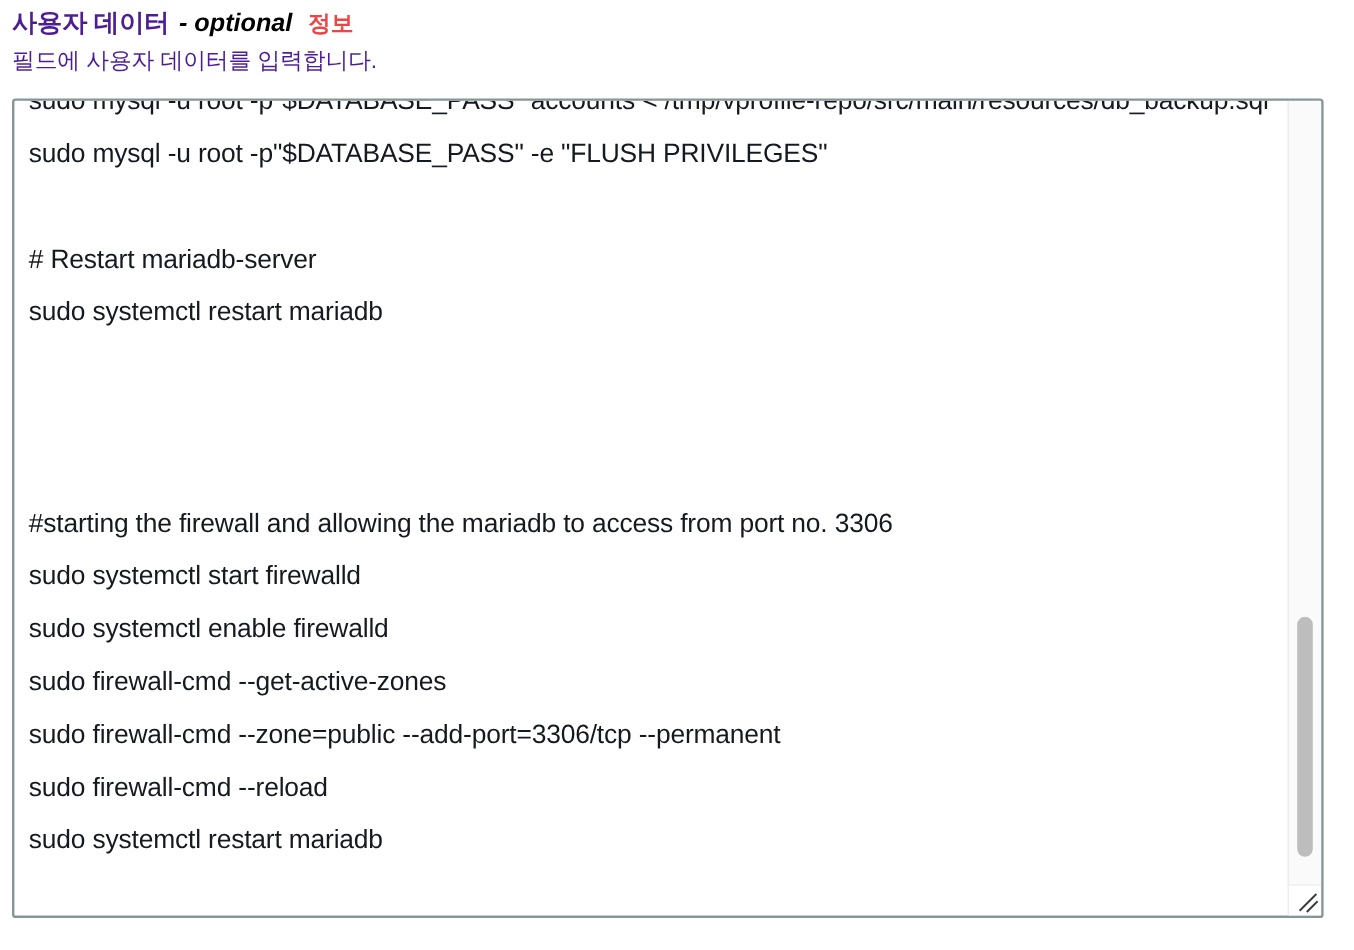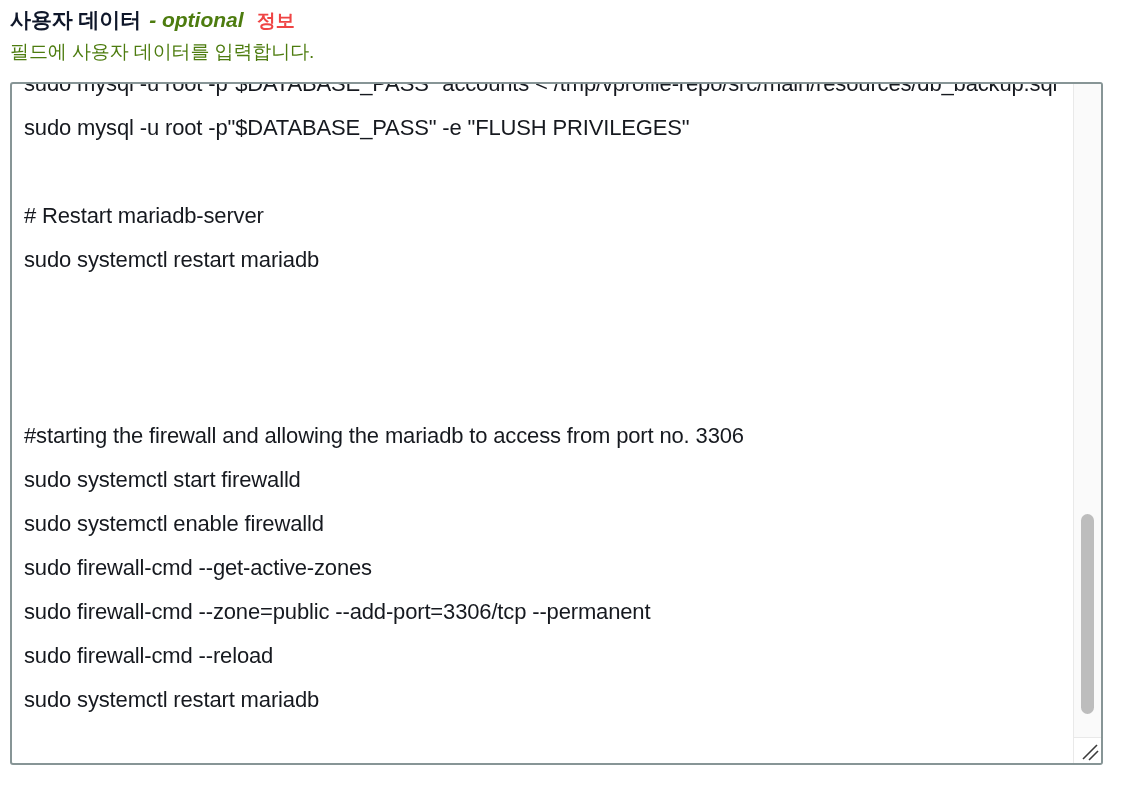--- a/index.html
+++ b/index.html
@@ -32,44 +32,44 @@
     display: flex;
     align-items: baseline;
     gap: 0px;
     line-height: 28px;
     white-space: nowrap;
   }
 
   .label-main {
     font-size: 21px;
     font-weight: 700;
-    color: #0f172a;
+    color: #4c1d95;
     letter-spacing: -0.1px;
   }
 
   .label-optional {
     font-size: 21px;
     font-weight: 700;
     font-style: italic;
-    color: #4d7c0f;
+    color: #000000;
     margin-left: 8px;
   }
 
   .info-link {
     font-size: 19px;
     font-weight: 700;
     color: #ef4444;
     margin-left: 13px;
     cursor: pointer;
     text-decoration: none;
   }
 
   .field-description {
     font-size: 19px;
-    color: #4d7c0f;
+    color: #4c1d95;
     line-height: 26px;
     margin-top: 4px;
     letter-spacing: -0.1px;
   }
 
   
   .textarea-wrap {
     position: absolute;
     left: 10px;
     top: 82px;

